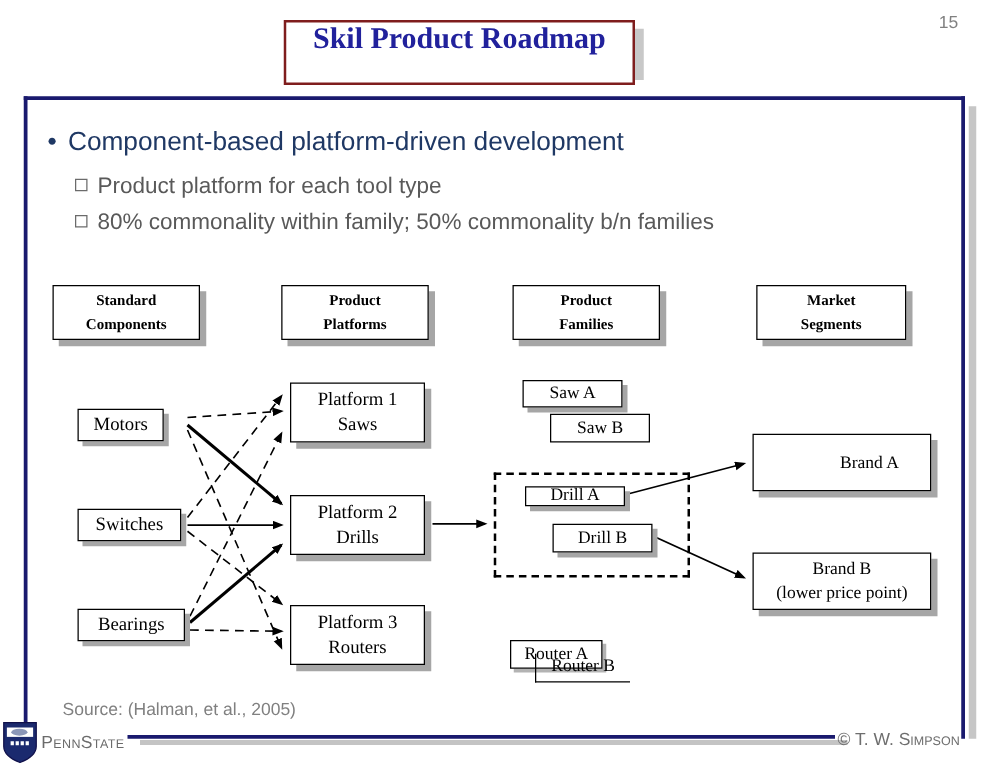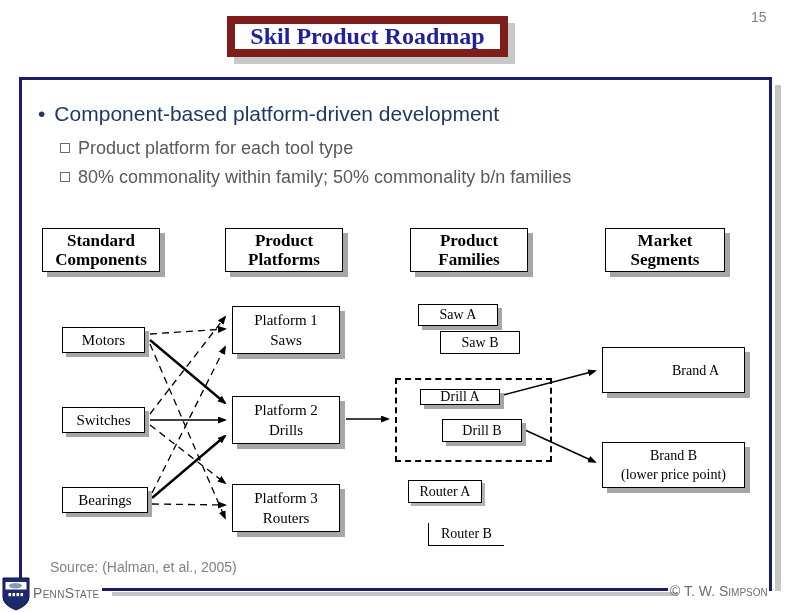--- a/index.html
+++ b/index.html
@@ -6,23 +6,23 @@
   body{
     position:relative;width:792px;height:612px;background:#ffffff;overflow:hidden;
     font-family:"Liberation Sans",sans-serif;
   }
   .abs{position:absolute;}
   
   .page-num{left:751px;top:9px;font-size:14px;color:#808080;}
   
   .title-shadow{left:234px;top:23px;width:281px;height:41px;background:#c8c8c8;}
   .title-box{
-    left:227px;top:16px;width:281px;height:41px;background:#ffffff;
-    border:8px solid #7f1d1d;box-sizing:border-box;
-    display:flex;align-items:center;justify-content:center;
+    left:227px;top:16px;width:281px;height:52px;background:#ffffff;
+    border:2px solid #7f1d1d;box-sizing:border-box;
+    display:flex;align-items:flex-start;justify-content:center;
   }
   .title-box h1{
     margin:0;font-family:"Liberation Serif",serif;font-weight:bold;
     font-size:24px;color:#21219c;white-space:nowrap;
   }
   
   .frame{
     left:19px;top:77px;width:753px;height:514px;box-sizing:border-box;
     border:3px solid #1a1a6e;border-bottom:none;background:transparent;
   }
@@ -40,22 +40,22 @@
   .sub1{left:60px;top:137px;}
   .sub2{left:60px;top:166px;}
   
   .dbox{
     position:absolute;background:#ffffff;border:1px solid #000;box-sizing:border-box;
     display:flex;flex-direction:column;align-items:center;justify-content:center;
     text-align:center;font-family:"Liberation Serif",serif;color:#000;
   }
   .sh4{box-shadow:4px 4px 0 #a6a6a6;}
   .sh5{box-shadow:5px 5px 0 #a6a6a6;}
-  .sh3{box-shadow:3px 3px 0 #b3b3b3;}
-  .hdr{font-weight:bold;font-size:17px;line-height:19px;}
+  .sh3{box-shadow:3px 3px 0 #b3b3b3;margin-top:32px;}
+  .hdr{font-weight:bold;font-size:12px;line-height:19px;}
   .comp{font-size:15px;}
   .plat{font-size:15px;line-height:20px;}
   .prod{font-size:14px;}
   .brand{font-size:14px;line-height:19px;}
   .partial{border:none;border-left:1px solid #000;border-bottom:1px solid #000;background:transparent;margin-top:16px;}
   .dashed-group{
     position:absolute;left:395px;top:378px;width:157px;height:84px;
     border:2px dashed #000;box-sizing:border-box;background:transparent;
   }
   
@@ -133,21 +133,21 @@
 </div>
 <div class="dbox hdr sh5" style="left:410px;top:228px;width:118px;height:44px;">
   <span>Product</span>
   <span>Families</span>
 </div>
 <div class="dbox hdr sh5" style="left:605px;top:228px;width:120px;height:44px;">
   <span>Market</span>
   <span>Segments</span>
 </div>
 
-<div class="dbox comp sh4" style="left:62px;top:327px;width:83px;height:26px;">
+<div class="dbox comp sh4" style="left:62px;top:327px;width:69px;height:26px;">
   <span>Motors</span>
 </div>
 <div class="dbox comp sh4" style="left:62px;top:407px;width:83px;height:26px;">
   <span>Switches</span>
 </div>
 <div class="dbox comp sh4" style="left:62px;top:487px;width:86px;height:26px;">
   <span>Bearings</span>
 </div>
 
 <div class="dbox plat sh5" style="left:232px;top:306px;width:108px;height:48px;">

